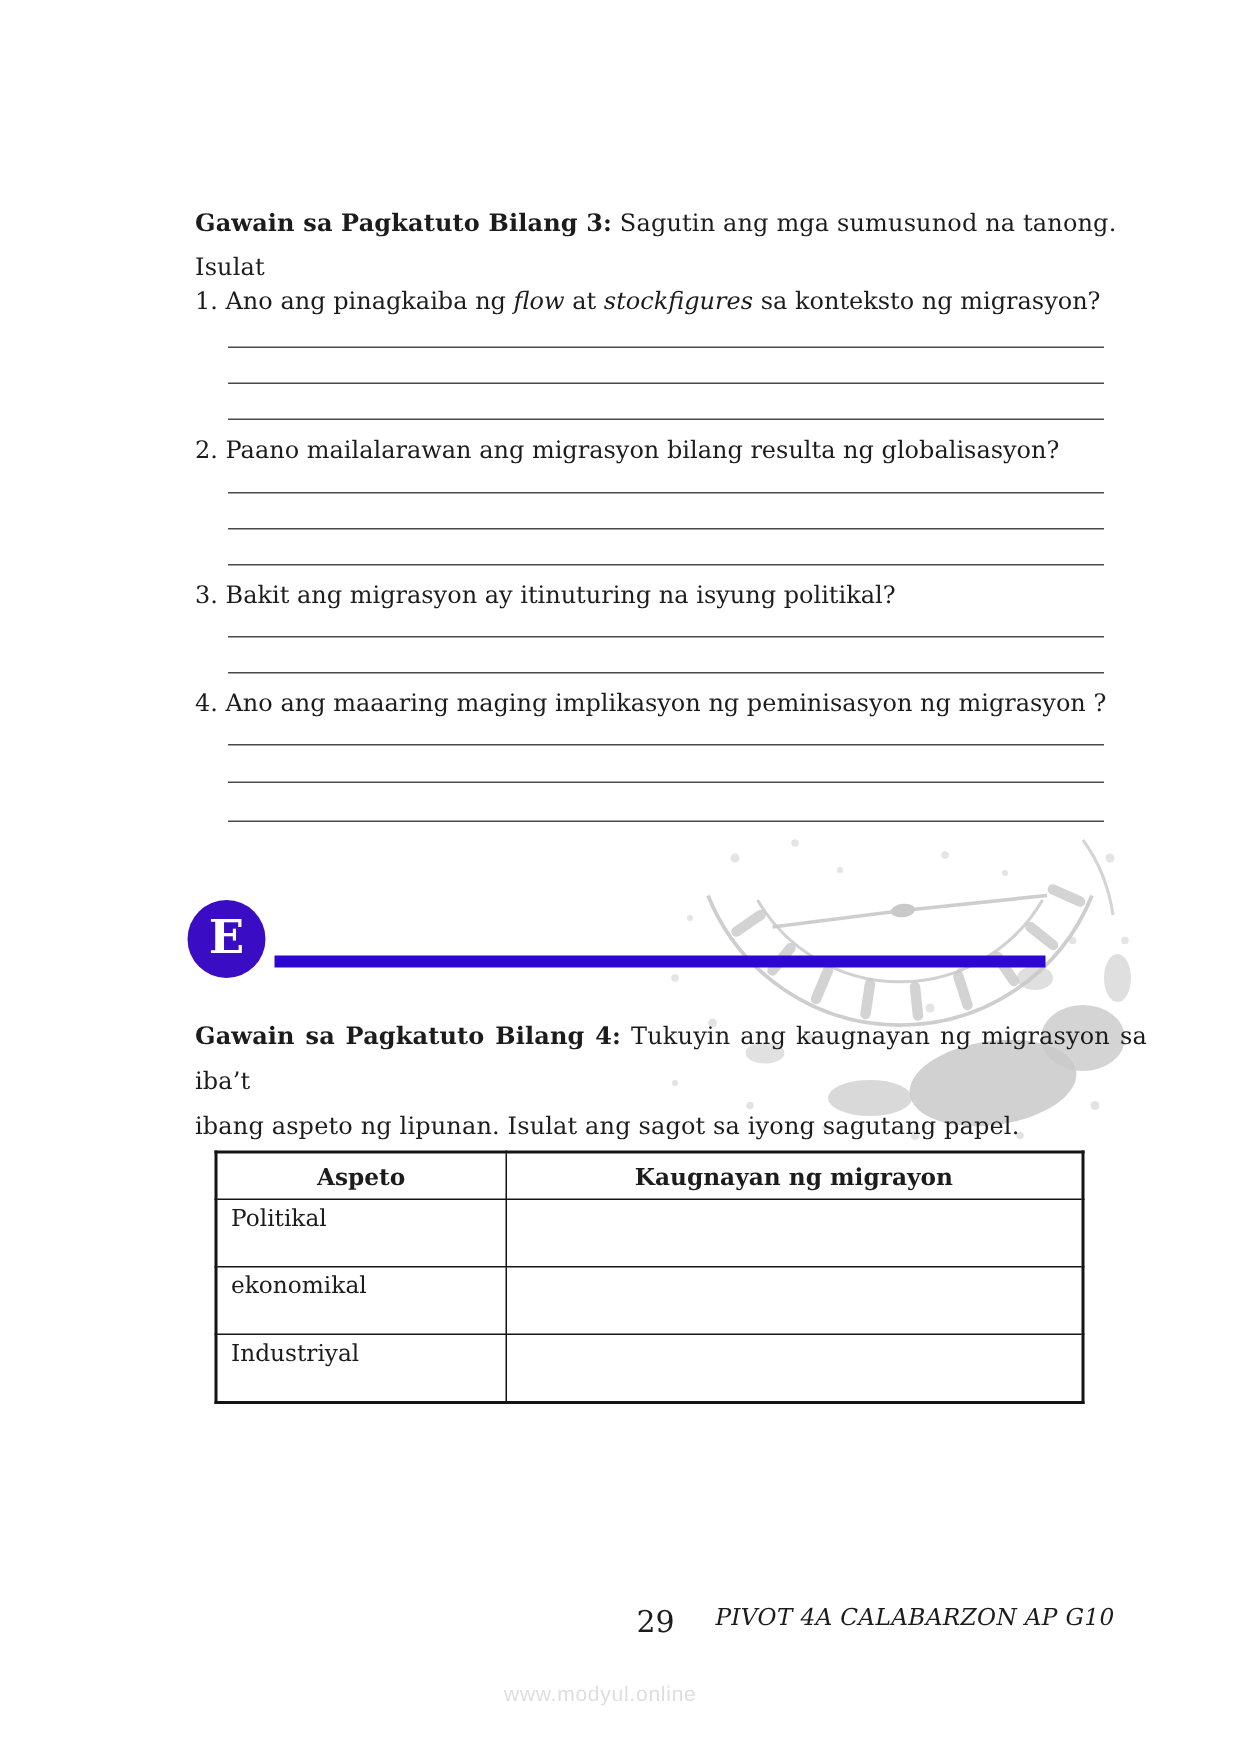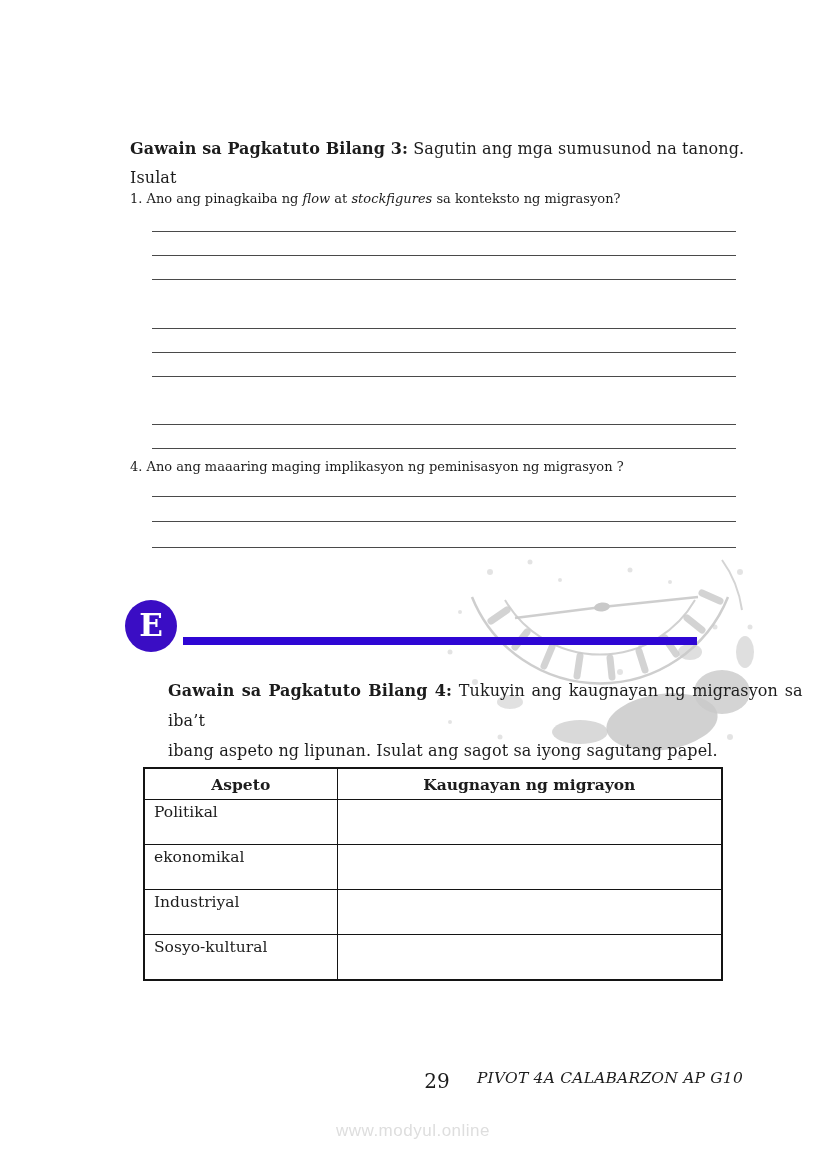--- a/index.html
+++ b/index.html
@@ -22,24 +22,24 @@
   
   .stamp{left:420px;top:550px;width:340px;height:225px;}
   .wm-stroke{stroke:var(--watermark-gray);fill:none;}
   .wm-fill{fill:var(--watermark-gray);stroke:none;}
   
   .para{font-size:16px;line-height:29px;letter-spacing:0.1px;}
   .para .ln{white-space:nowrap;}
   .b{font-weight:bold;}
   .pre{white-space:pre-wrap;}
   .act3{left:130px;top:134px;width:640px;}
-  .act4{left:130px;top:676px;width:640px;line-height:30px;margin-left:38px;}
+  .act4{left:130px;top:676px;width:640px;line-height:30px;}
   .act4 .ln1{word-spacing:1.5px;}
   
-  .question{font-size:13px;white-space:nowrap;}
+  .question{font-size:16px;white-space:nowrap;}
   .q1{left:130px;top:191px;}
   .q2{left:130px;top:290px;}
   .q3{left:130px;top:387px;}
   .q4{left:130px;top:459px;}
   .it{font-style:italic;}
   .ans-line{left:152px;width:584px;height:0;border-top:1.6px solid var(--line-gray);}
   
   .badge{
     left:125px;top:600px;width:52px;height:52px;border-radius:50%;
     background:var(--badge-blue);
@@ -64,21 +64,21 @@
   }
   table.aspect{border:2px solid var(--table-border);}
   table.aspect th{font-weight:bold;text-align:center;height:24px;vertical-align:middle;}
   .col-aspect{width:193px;}
   .row-h{height:45px;}
   
   .pagenum{left:407px;top:1069px;width:60px;text-align:center;font-size:20px;}
   .credit{left:463px;top:1069px;width:280px;text-align:right;font-style:italic;font-size:15.5px;letter-spacing:0.2px;}
   .site-mark{
     left:336px;top:1121px;font-family:"Liberation Sans", sans-serif;
-    font-size:17px;color:#dedede;letter-spacing:0.5px;
+    font-size:14px;color:#dedede;letter-spacing:0.5px;
   }
 </style>
 </head>
 <body>
 
 <div class="page">
 
   <svg class="abs stamp" viewBox="0 0 340 225" aria-hidden="true">
 
     <path class="wm-stroke" d="M52,47 A138,138 0 0 0 308,47" stroke-width="2.5" opacity="0.9"></path>
@@ -134,24 +134,26 @@
 
   <div class="abs para act3">
     <div class="ln"><span class="b">Gawain sa Pagkatuto Bilang 3:</span><span class="pre"> Sagutin ang mga sumusunod na tanong. Isulat</span></div>
   </div>
 
   <div class="abs question q1"><span>1. Ano ang pinagkaiba ng </span><span class="it">flow</span><span> at </span><span class="it">stockfigures</span><span> sa konteksto ng migrasyon?</span></div>
   <div class="abs ans-line" style="top:231px"></div>
   <div class="abs ans-line" style="top:255px"></div>
   <div class="abs ans-line" style="top:279px"></div>
 
+  <div class="abs question q2">2. Paano mailalarawan ang migrasyon bilang resulta ng globalisasyon?</div>
   <div class="abs ans-line" style="top:328px"></div>
   <div class="abs ans-line" style="top:352px"></div>
   <div class="abs ans-line" style="top:376px"></div>
 
+  <div class="abs question q3">3. Bakit ang migrasyon ay itinuturing na isyung politikal?</div>
   <div class="abs ans-line" style="top:424px"></div>
   <div class="abs ans-line" style="top:448px"></div>
 
   <div class="abs question q4">4. Ano ang maaaring maging implikasyon ng peminisasyon ng migrasyon ?</div>
   <div class="abs ans-line" style="top:496px"></div>
   <div class="abs ans-line" style="top:521px"></div>
   <div class="abs ans-line" style="top:547px"></div>
 
   <div class="abs badge">
     <span class="badge-letter">E</span>
@@ -181,24 +183,20 @@
           <td></td>
         </tr>
         <tr class="row-h">
           <td>ekonomikal</td>
           <td></td>
         </tr>
         <tr class="row-h">
           <td>Industriyal</td>
           <td></td>
         </tr>
-        <tr class="row-h">
-          <td>Sosyo-kultural</td>
-          <td></td>
-        </tr>
       </tbody>
     </table>
   </div>
 
   <div class="abs pagenum">29</div>
   <div class="abs credit">PIVOT 4A CALABARZON AP G10</div>
 
   <div class="abs site-mark">www.modyul.online</div>
 
 </div>

